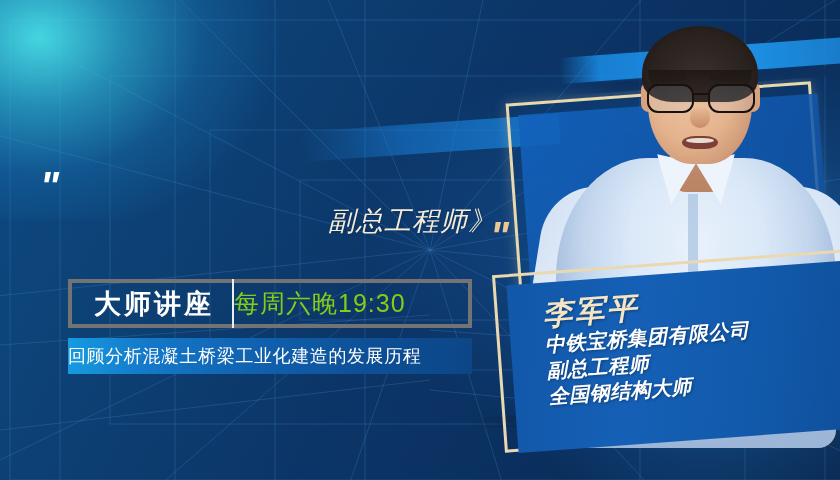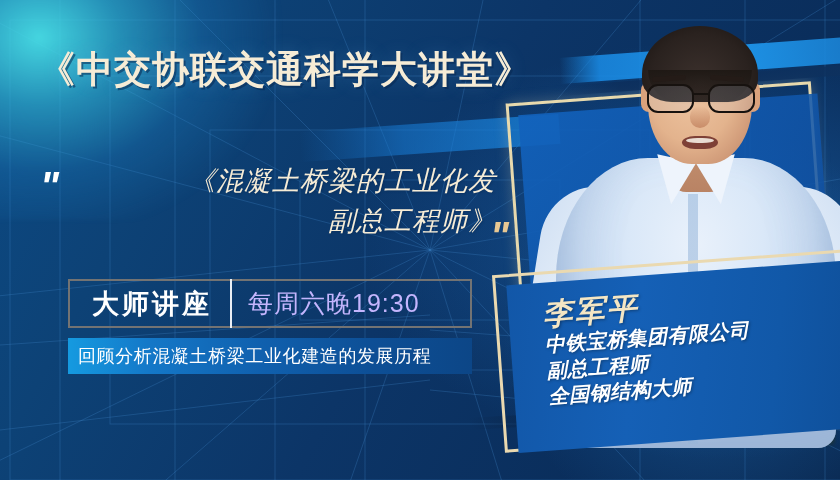--- a/index.html
+++ b/index.html
@@ -331,57 +331,57 @@
     line-height: 1.48;
     letter-spacing: 1px;
     text-shadow: 1px 1px 2px rgba(8,40,82,0.5);
   }
 
   
   .lecture-box {
     position: absolute;
     left: 68px; top: 279px;
     width: 404px; height: 49px;
-    border: 2px solid #737373;
+    border: 4px solid #737373;
     display: flex;
     align-items: center;
     box-sizing: border-box;
   }
   .lb-left {
     flex: 0 0 auto;
     padding: 0 18px 0 22px;
     color: #ffffff;
     font-size: 27px;
     font-weight: bold;
     letter-spacing: 3px;
   }
   .lb-div {
     width: 2px;
     height: 49px;
     background: #e9eef5;
     flex: 0 0 auto;
   }
   .lb-right {
     flex: 1 1 auto;
-    padding-left: 16px;
-    color: #c4b5fd;
+    padding-left: 0;
+    color: #84cc16;
     font-size: 25px;
     letter-spacing: 1px;
     white-space: nowrap;
   }
 
   
   .desc-bar {
     position: absolute;
     left: 68px; top: 338px;
     width: 404px; height: 36px;
     background: linear-gradient(90deg, #159ae0 0%, #1478c8 20%, #1060ae 48%, #0d4f96 75%, #0c4687 100%);
     display: flex;
     align-items: center;
-    padding-left: 10px;
+    padding-left: 0;
     box-sizing: border-box;
   }
   .desc-text {
     color: #ffffff;
     font-size: 18px;
     letter-spacing: 0.6px;
     white-space: nowrap;
   }
 </style>
 </head>
@@ -471,27 +471,26 @@
   <div class="info-panel">
     <div class="info-inner">
       <div class="sp-name">李军平</div>
       <div class="sp-line">中铁宝桥集团有限公司</div>
       <div class="sp-line">副总工程师</div>
       <div class="sp-line">全国钢结构大师</div>
     </div>
   </div>
 
   <div class="main-title">
-    <span>《中交协联交通科学大讲堂》</span>
   </div>
 
   <div class="sub-wrap">
     <div class="quote quote-open">"</div>
     <div class="sub-title">
-      <span>《混凝土桥梁的工业化发</span><br>
+      <br>
       <span>副总工程师》</span>
     </div>
     <div class="quote quote-close">"</div>
   </div>
 
   <div class="lecture-box">
     <div class="lb-left">大师讲座</div>
     <div class="lb-div"></div>
     <div class="lb-right">每周六晚19:30</div>
   </div>

